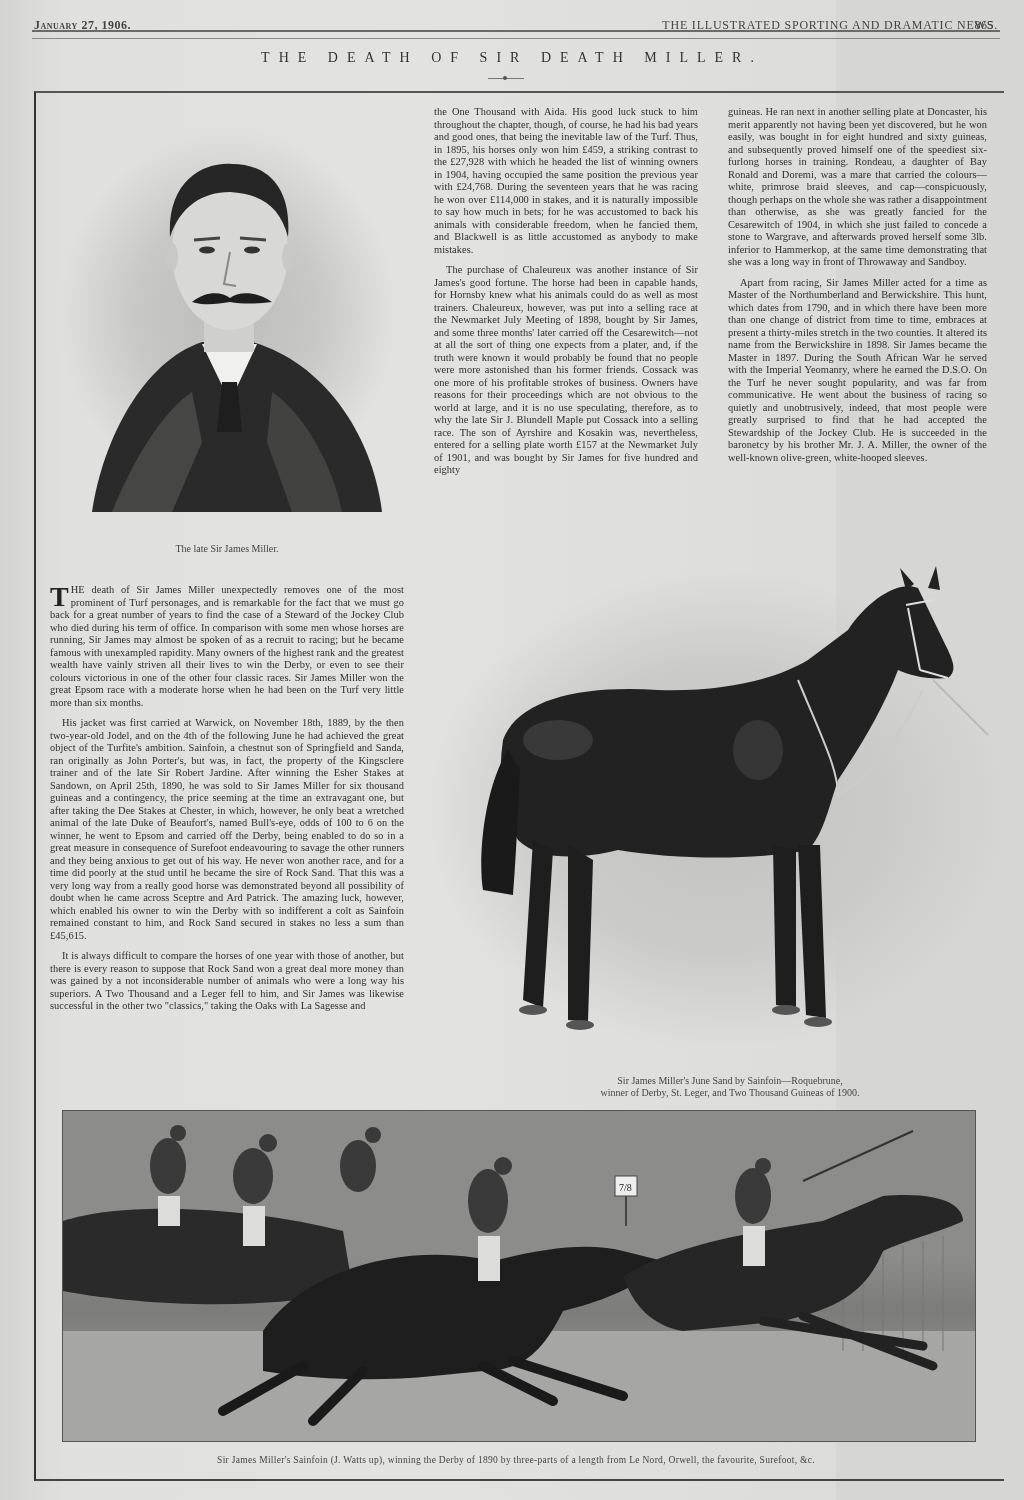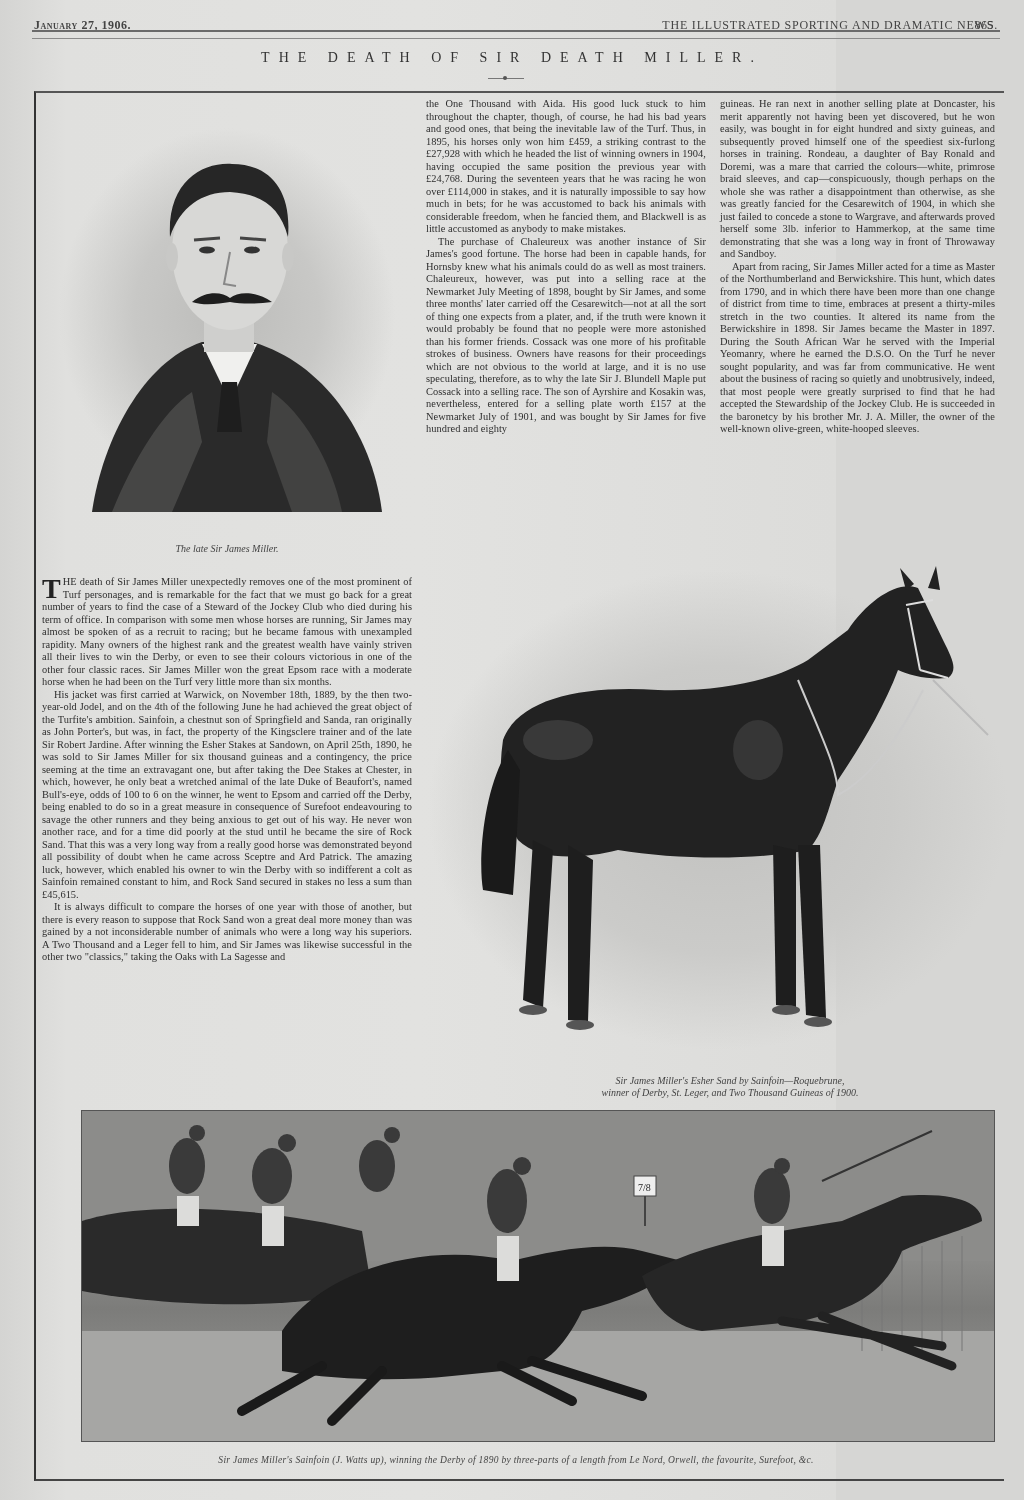--- a/index.html
+++ b/index.html
@@ -38,46 +38,45 @@
     background: #555; border-radius: 50%;
   }
   .frame {
     position: absolute; left: 34px; top: 91px; width: 968px; height: 1386px;
     border-left: 2px solid #333; border-top: 2px solid #555; border-bottom: 2px solid #444;
   }
   .col {
     position: absolute; font-size: 10.4px; line-height: 12.5px; text-align: justify;
     color: #2e2e2e; letter-spacing: 0.05px;
   }
-  .col p { margin: 0; text-indent: 12px; }
+  .col p { margin: 8px; text-indent: 12px; }
   .col p.first { text-indent: 0; }
   .col-mid-top { left: 426px; top: 98px; width: 280px; }
   .col-right-top { left: 720px; top: 98px; width: 275px; }
   .col-left-main { left: 42px; top: 576px; width: 370px; }
   .dropcap {
     float: left; font-size: 28px; line-height: 22px; margin: 2px 2px 0 0; font-weight: bold; color: #222;
   }
   .portrait {
     position: absolute; left: 52px; top: 112px; width: 350px; height: 405px;
     background: radial-gradient(ellipse 48% 46% at 50% 50%, #bcbcba 0%, #c8c8c6 55%, rgba(220,220,218,0) 100%);
   }
   .caption {
-    position: absolute; font-style: italic; font-size: 10px; color: #444; text-align: center;
+    position: absolute; font-size: 10px; color: #444; text-align: center;
   }
   .cap-portrait { left: 52px; top: 543px; width: 350px; }
   .horse {
     position: absolute; left: 428px; top: 560px; width: 580px; height: 500px;
     background: radial-gradient(ellipse 50% 48% at 50% 50%, #c2c2c0 0%, #cbcbc9 60%, rgba(224,224,222,0) 100%);
   }
   .cap-horse { left: 520px; top: 1075px; width: 420px; line-height: 12px; }
   .race {
     position: absolute; left: 62px; top: 1110px; width: 912px; height: 330px;
     background: linear-gradient(180deg, #8a8a88 0%, #9a9a98 30%, #7c7c7a 60%, #9d9d9b 100%);
     border: 1px solid #555;
-    margin-left: 19px;
   }
   .cap-race { left: 60px; top: 1455px; width: 912px; font-size: 9.5px; letter-spacing: 0.3px; }
   svg { display: block; }
 </style>
 </head>
 <body>
 
 <div class="page">
 
   <div class="masthead">
@@ -160,21 +159,21 @@
 
       <ellipse cx="130" cy="180" rx="35" ry="20" fill="#4a4a4a" opacity="0.6"></ellipse>
       <ellipse cx="330" cy="190" rx="25" ry="30" fill="#4a4a4a" opacity="0.5"></ellipse>
 
       <path d="M478 45 L505 40 M480 48 L492 110 M492 110 L520 118" stroke="#ddd" stroke-width="2" fill="none"></path>
       <path d="M370 120 C395 180 410 210 410 235 C440 220 470 180 495 130" stroke="#ccc" stroke-width="2" fill="none"></path>
       <path d="M505 120 L560 175" stroke="#bbb" stroke-width="2"></path>
     </svg>
   </div>
   <div class="caption cap-horse">
-    <div>Sir James Miller's Esher Sand by Sainfoin—Roquebrune,</div>
+    <div>Sir James Miller's June Sand by Sainfoin—Roquebrune,</div>
     <div>winner of Derby, St. Leger, and Two Thousand Guineas of 1900.</div>
   </div>
 
   <div class="race">
     <svg width="912" height="330" viewBox="0 0 912 330">
       <rect x="0" y="0" width="912" height="150" fill="#8c8c8a"></rect>
       <rect x="0" y="220" width="912" height="110" fill="#a6a6a4"></rect>
 
       <g stroke="#777" stroke-width="1">
         <line x1="780" y1="150" x2="780" y2="240"></line>

